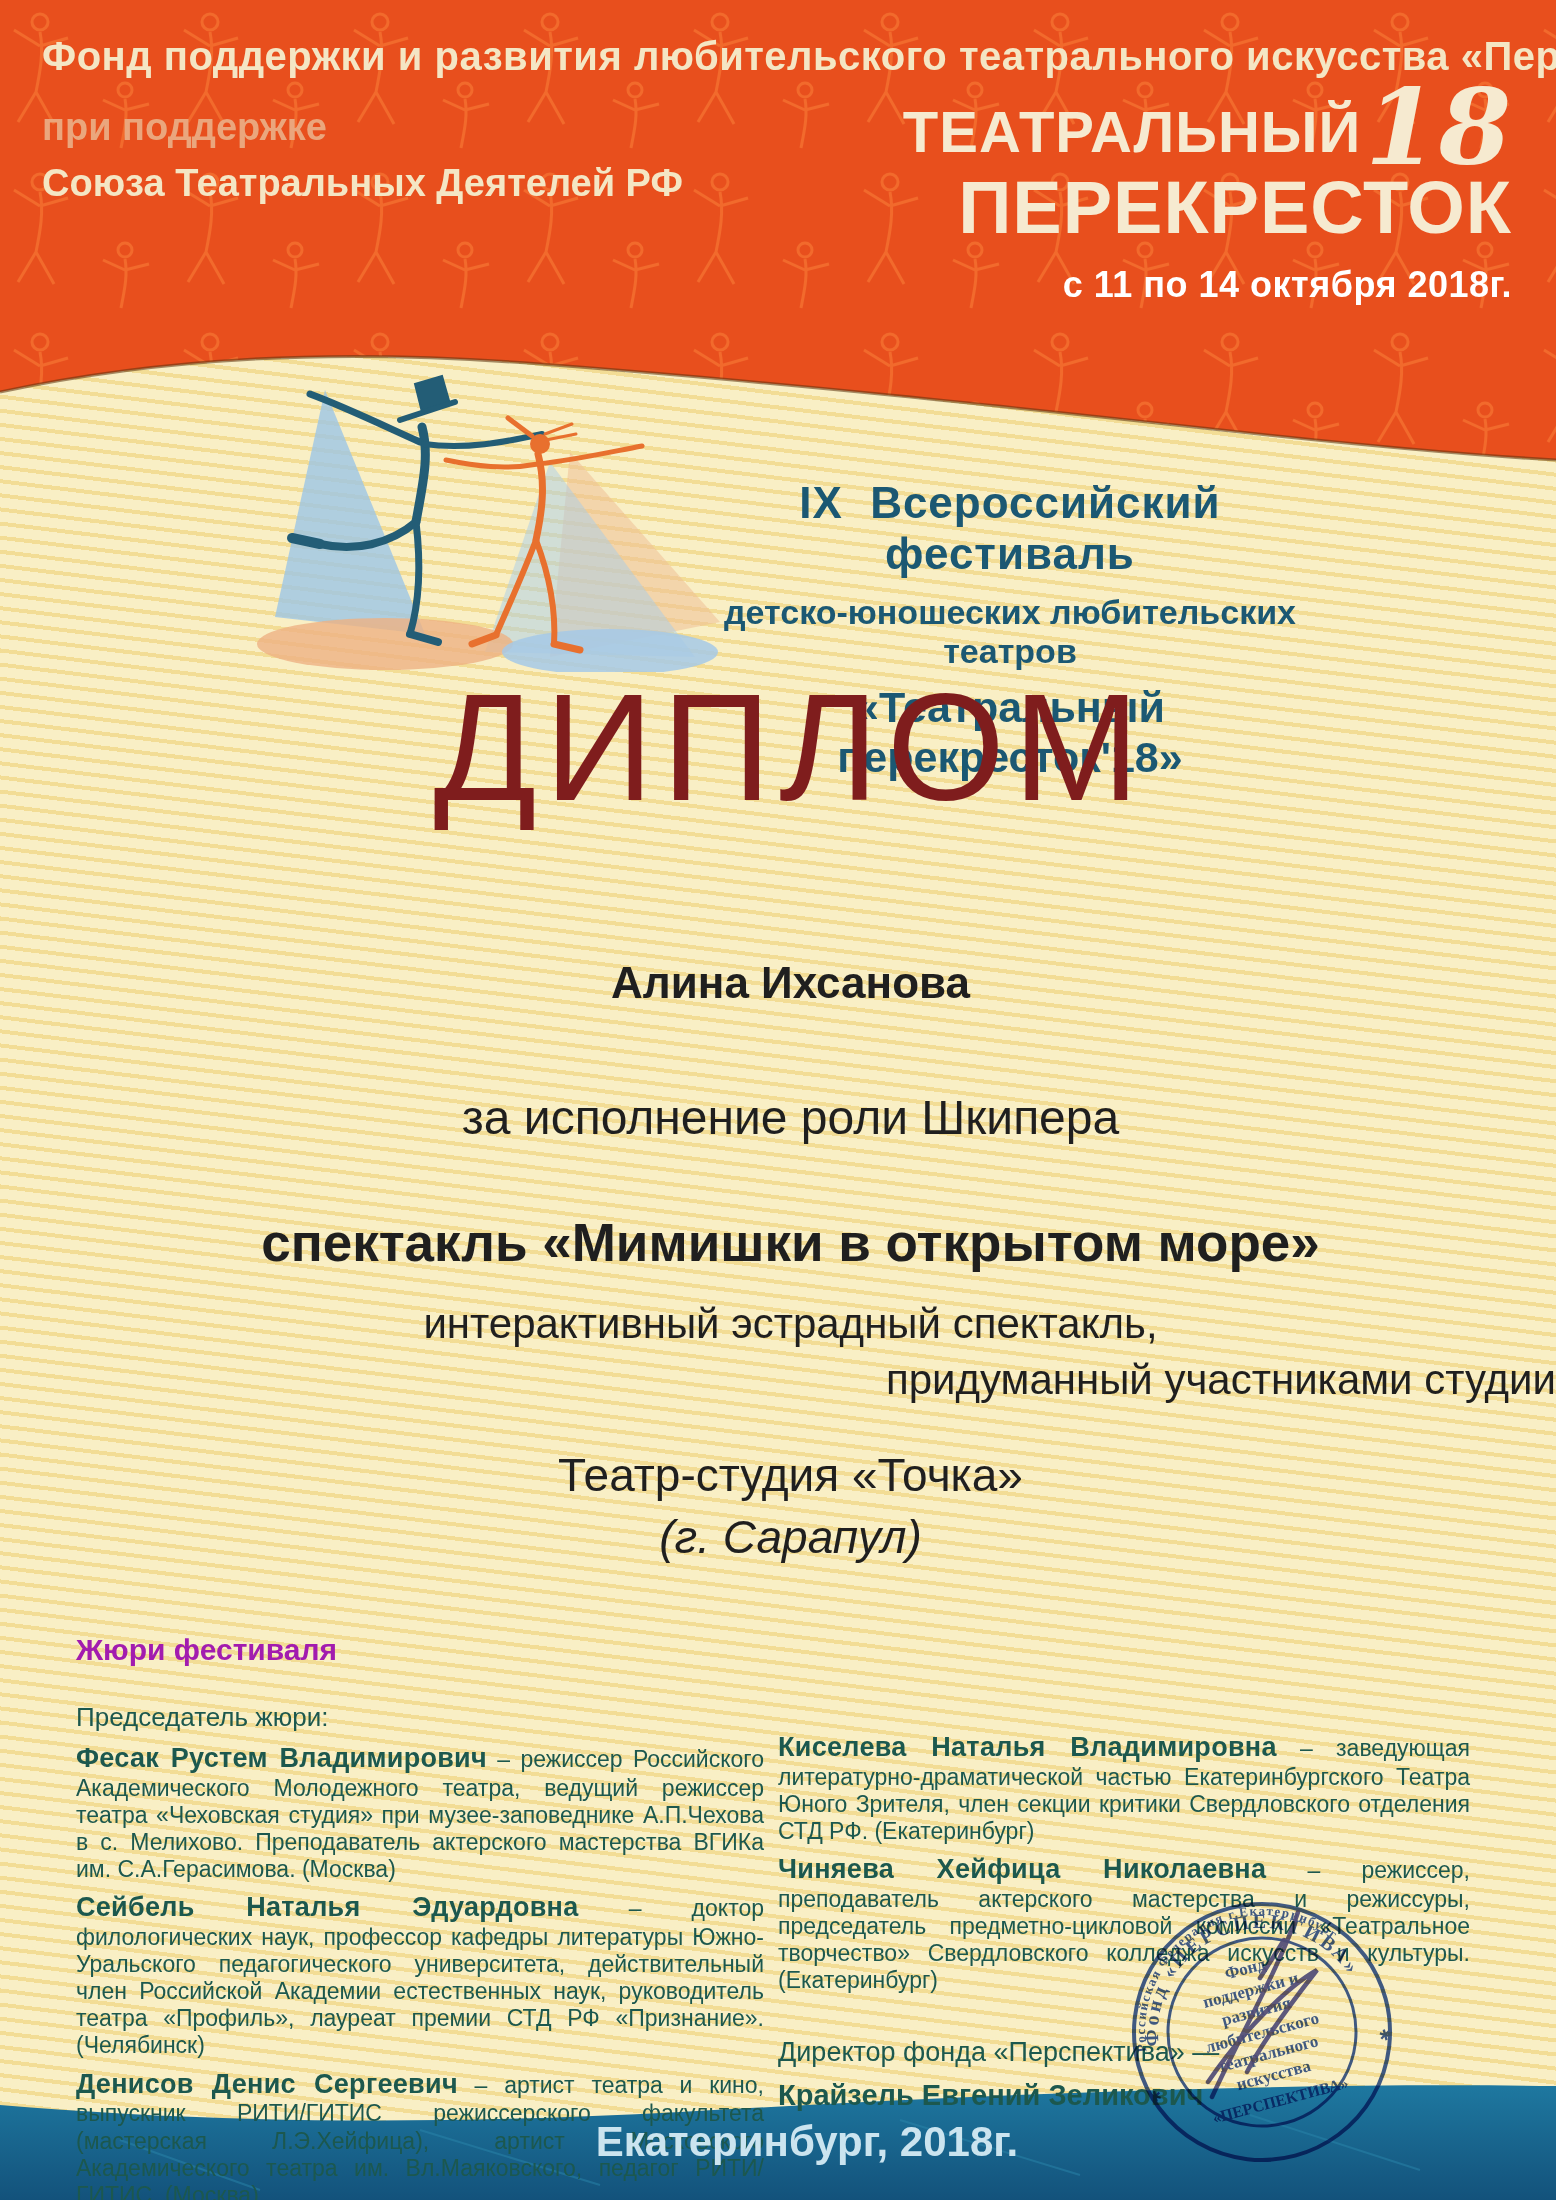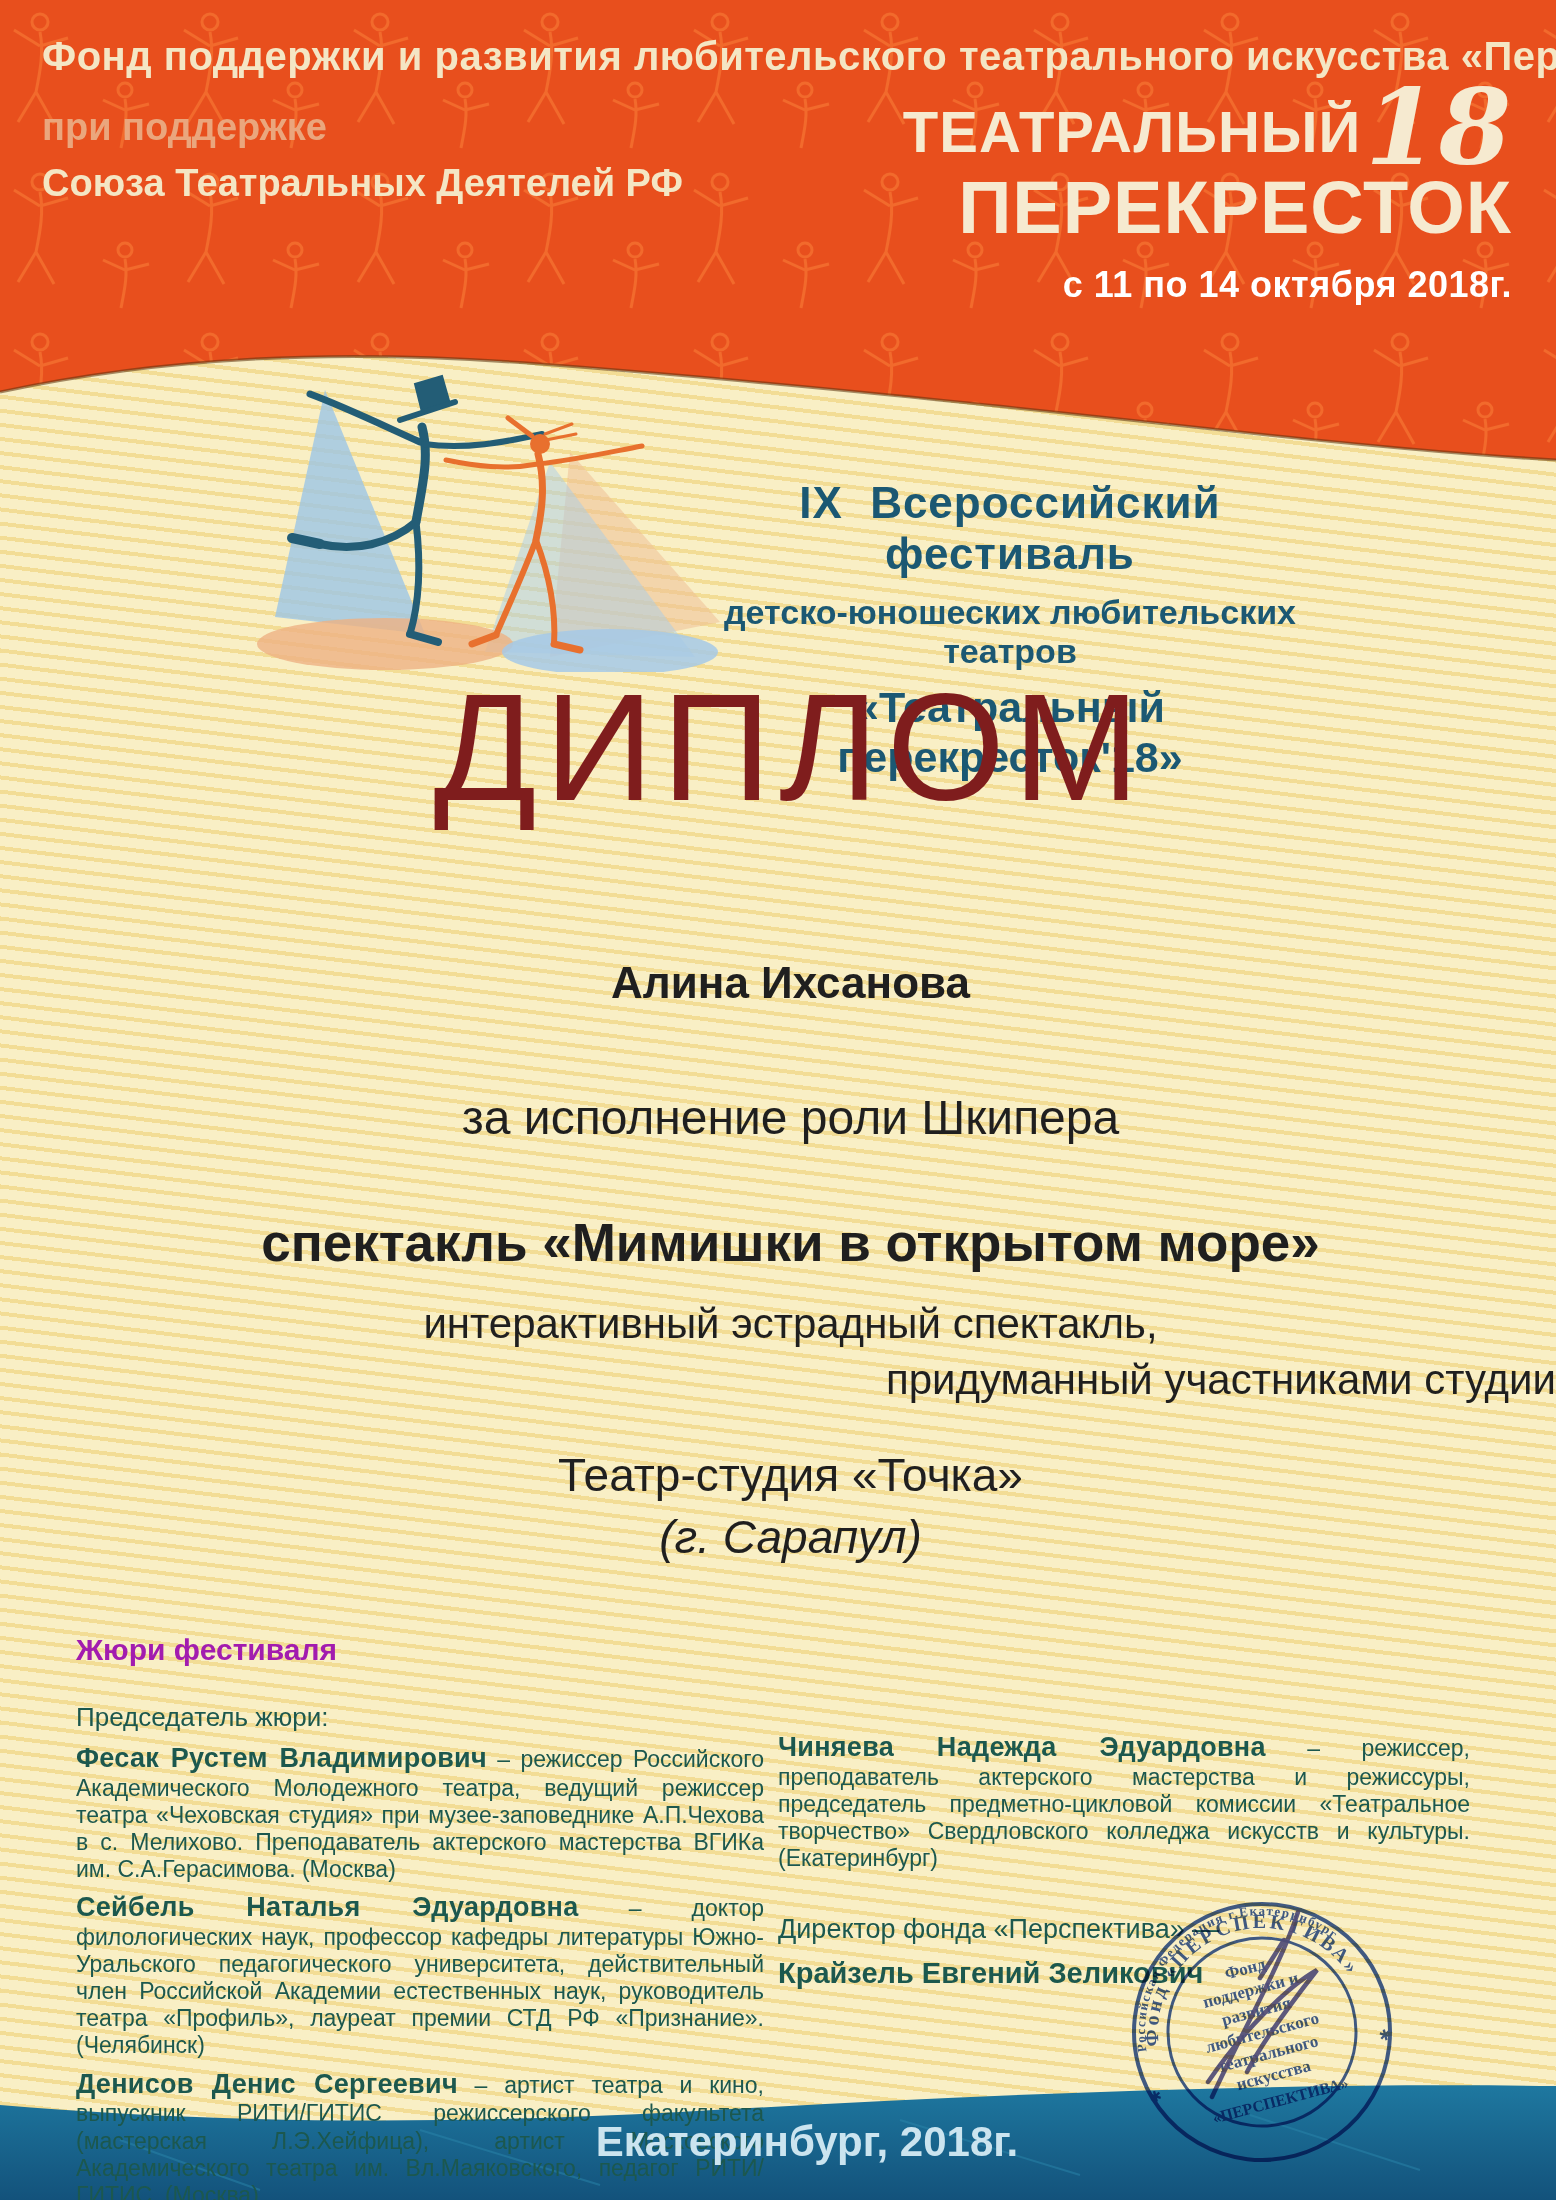--- a/index.html
+++ b/index.html
@@ -166,21 +166,22 @@
   <div class="jury-heading">Жюри фестиваля</div>
 
   <div class="jury-col jury-left">
     <div class="chair-label">Председатель жюри:</div>
     <div class="jury-entry"><span class="jury-name">Фесак Рустем Владимирович</span><span> – режиссер Российского Академического Молодежного театра, ведущий режиссер театра «Чеховская студия» при музее-заповеднике А.П.Чехова в с. Мелихово. Преподаватель актерского мастерства ВГИКа им. С.А.Герасимова. (Москва)</span></div>
     <div class="jury-entry"><span class="jury-name">Сейбель Наталья Эдуардовна</span><span> – доктор филологических наук, профессор кафедры литературы Южно-Уральского педагогического университета, действительный член Российской Академии естественных наук, руководитель театра «Профиль», лауреат премии СТД РФ «Признание». (Челябинск)</span></div>
     <div class="jury-entry"><span class="jury-name">Денисов Денис Сергеевич</span><span> – артист театра и кино, выпускник РИТИ/ГИТИС режиссерского факультета (мастерская Л.Э.Хейфица), артист Московского Академического театра им. Вл.Маяковского, педагог РИТИ/ГИТИС. (Москва)</span></div>
   </div>
 
   <div class="jury-col jury-right">
-    <div class="jury-entry"><span class="jury-name">Чиняева Надежда Эдуардовна</span><span> – режиссер, преподаватель актерского мастерства и режиссуры, председатель предметно-цикловой комиссии «Театральное творчество» Свердловского колледжа искусств и культуры. (Екатеринбург)</span></div>
+    <div class="jury-entry"><span class="jury-name">Киселева Наталья Владимировна</span><span> – заведующая литературно-драматической частью Екатеринбургского Театра Юного Зрителя, член секции критики Свердловского отделения СТД РФ. (Екатеринбург)</span></div>
+    <div class="jury-entry"><span class="jury-name">Чиняева Хейфица Николаевна</span><span> – режиссер, преподаватель актерского мастерства и режиссуры, председатель предметно-цикловой комиссии «Театральное творчество» Свердловского колледжа искусств и культуры. (Екатеринбург)</span></div>
     <div class="director-block">
       <div class="director-label">Директор фонда «Перспектива» —</div>
       <div class="director-name">Крайзель Евгений Зеликович</div>
     </div>
   </div>
 
   <svg class="footer" viewBox="0 0 1556 140">
     <defs>
       <linearGradient id="fgrad" x1="0" y1="0" x2="0" y2="1">
         <stop offset="0" stop-color="#1e78a0"></stop>

